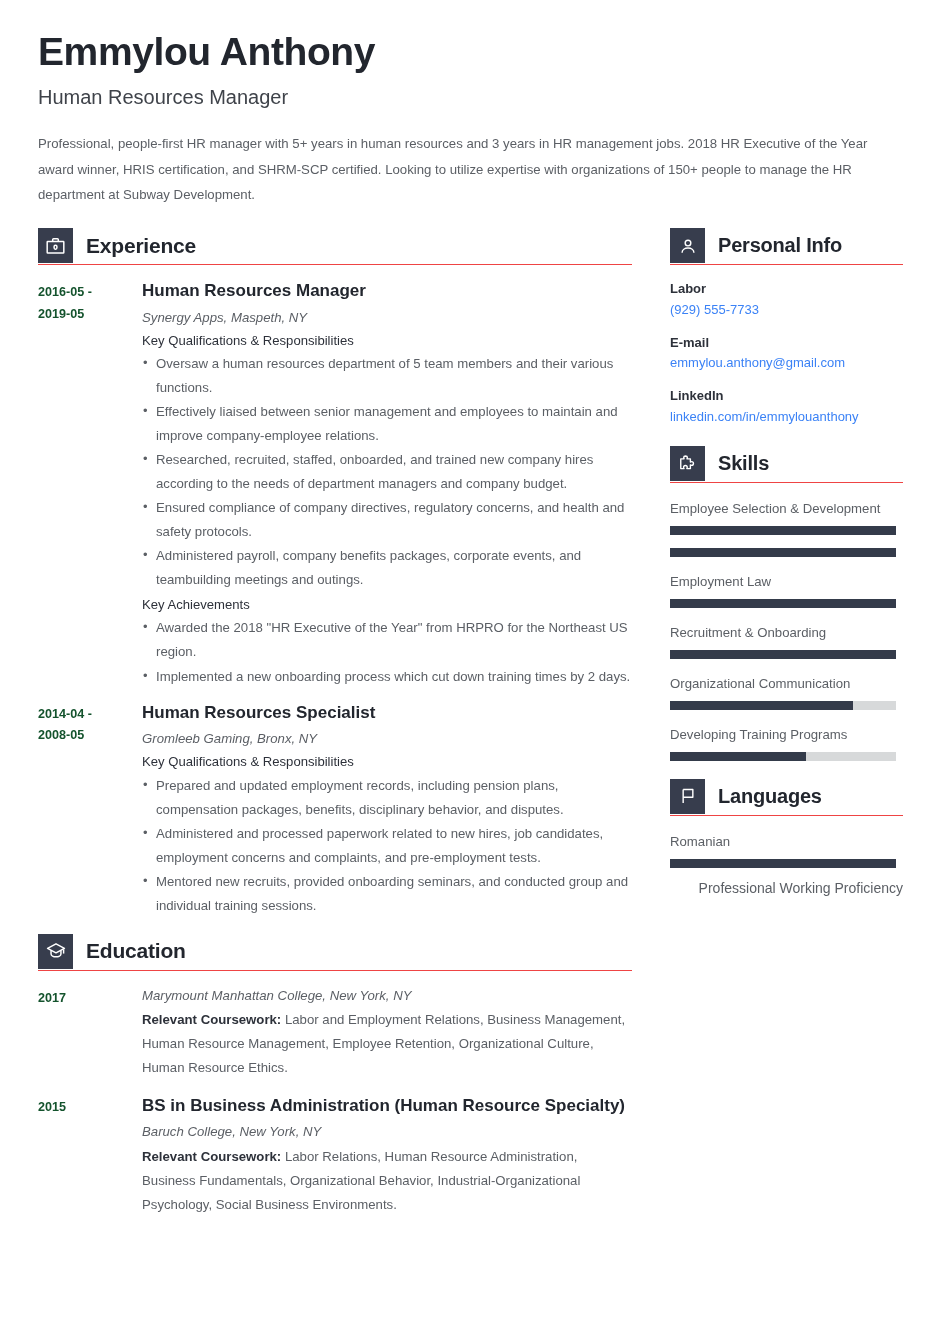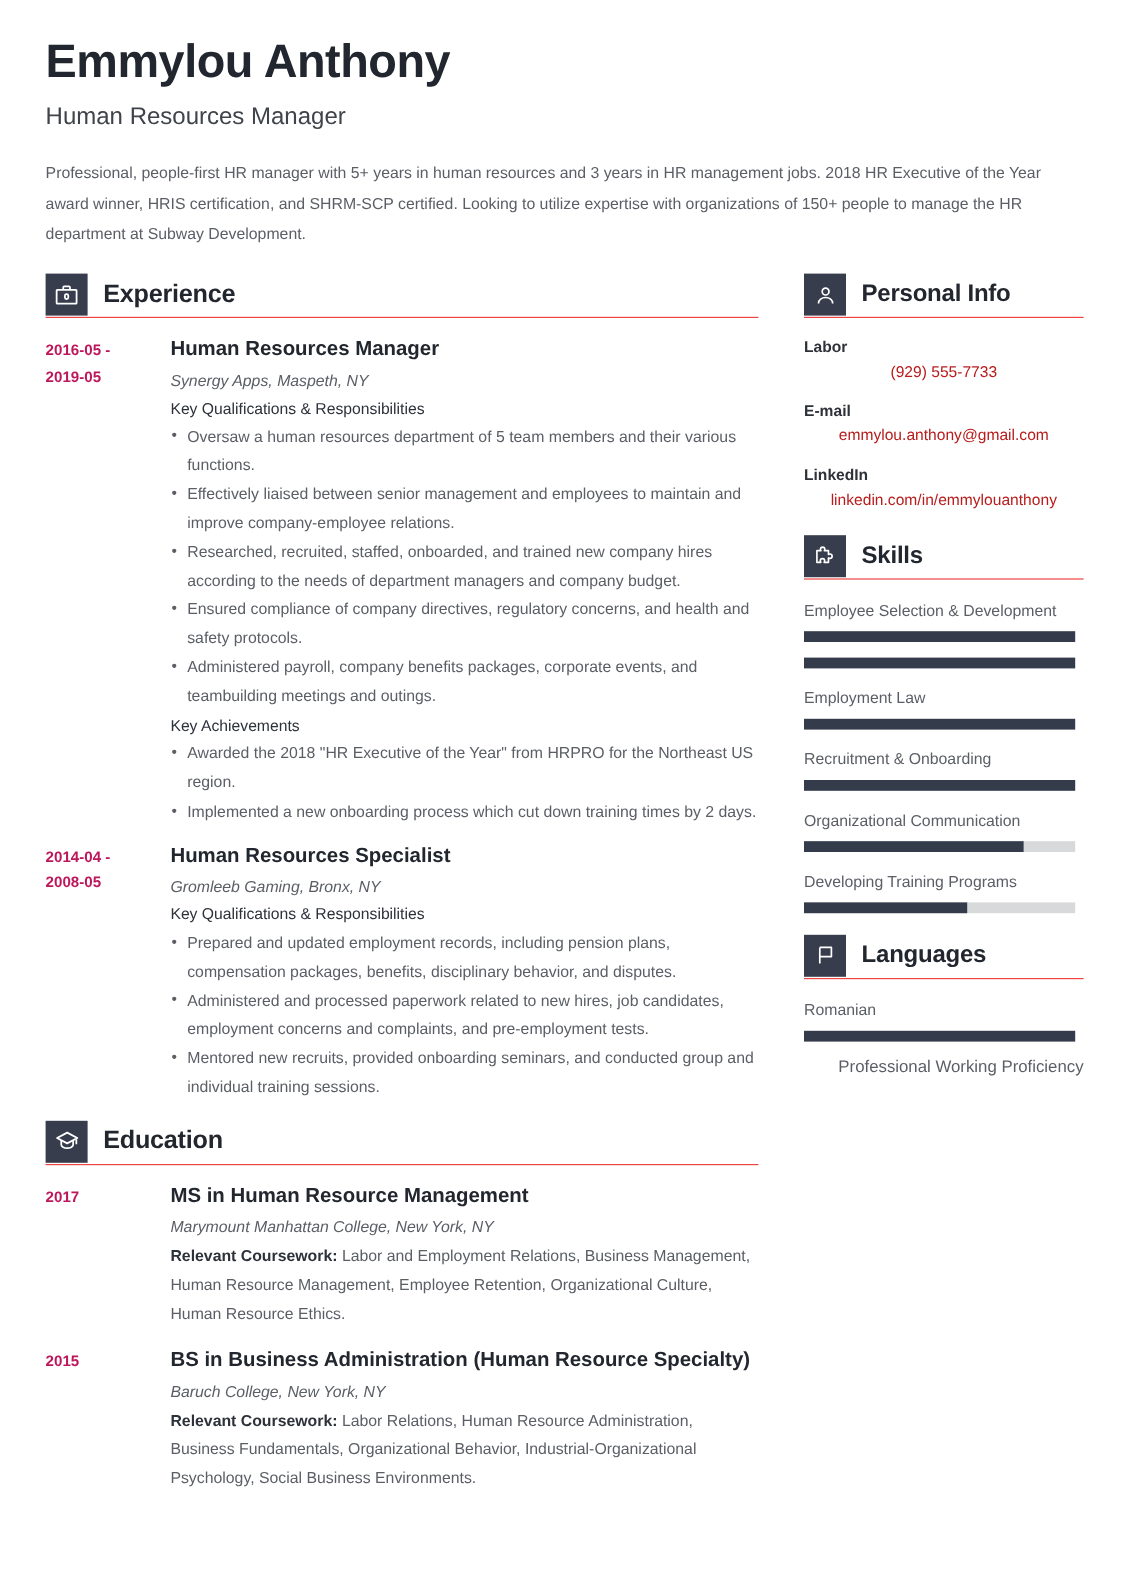--- a/index.html
+++ b/index.html
@@ -67,21 +67,21 @@
     letter-spacing: -0.2px;
   }
   .sec-title.small { font-size: 20px; }
 
   
   .entry { display: flex; margin-bottom: 8px; }
   .entry-date {
     width: 104px; flex: none;
     font-size: 12.6px;
     font-weight: bold;
-    color: #be185d;
+    color: #14532d;
     line-height: 1.72;
     padding-top: 3px;
   }
   .entry-body { flex: 1; min-width: 0; }
   .entry-title {
     font-size: 17px;
     font-weight: bold;
     color: #22262e;
     line-height: 1.45;
     margin-bottom: 3px;
@@ -131,24 +131,23 @@
   .side-section { margin-bottom: 18px; }
   .info-item { margin-bottom: 12px; }
   .info-label {
     font-size: 13px;
     font-weight: bold;
     color: #2d313a;
     line-height: 1.6;
   }
   .info-value {
     font-size: 13px;
-    color: #b91c1c;
+    color: #3b82f6;
     line-height: 1.6;
     word-break: break-word;
-    text-align: center;
   }
 
   .skill { margin-bottom: 13px; }
   .skill-name {
     font-size: 13.2px;
     color: #5b5f65;
     line-height: 1.82;
     margin-bottom: 5px;
   }
   .bar-track {
@@ -253,21 +252,20 @@
               <path d="M6.6 11.2v4.1c0 1.7 2.6 3 5.4 3s5.4-1.3 5.4-3v-4.1"></path>
               <path d="M20.3 10.2v4.6"></path>
             </svg>
           </span>
           <span class="sec-title">Education</span>
         </div>
 
         <div class="entry edu-block">
           <div class="entry-date">2017</div>
           <div class="entry-body">
-            <div class="entry-title">MS in Human Resource Management</div>
             <div class="entry-sub">Marymount Manhattan College, New York, NY</div>
             <div class="coursework"><b>Relevant Coursework:</b><span> Labor and Employment Relations, Business Management, Human Resource Management, Employee Retention, Organizational Culture, Human Resource Ethics.</span></div>
           </div>
         </div>
 
         <div class="entry edu-block">
           <div class="entry-date">2015</div>
           <div class="entry-body">
             <div class="entry-title">BS in Business Administration (Human Resource Specialty)</div>
             <div class="entry-sub">Baruch College, New York, NY</div>

